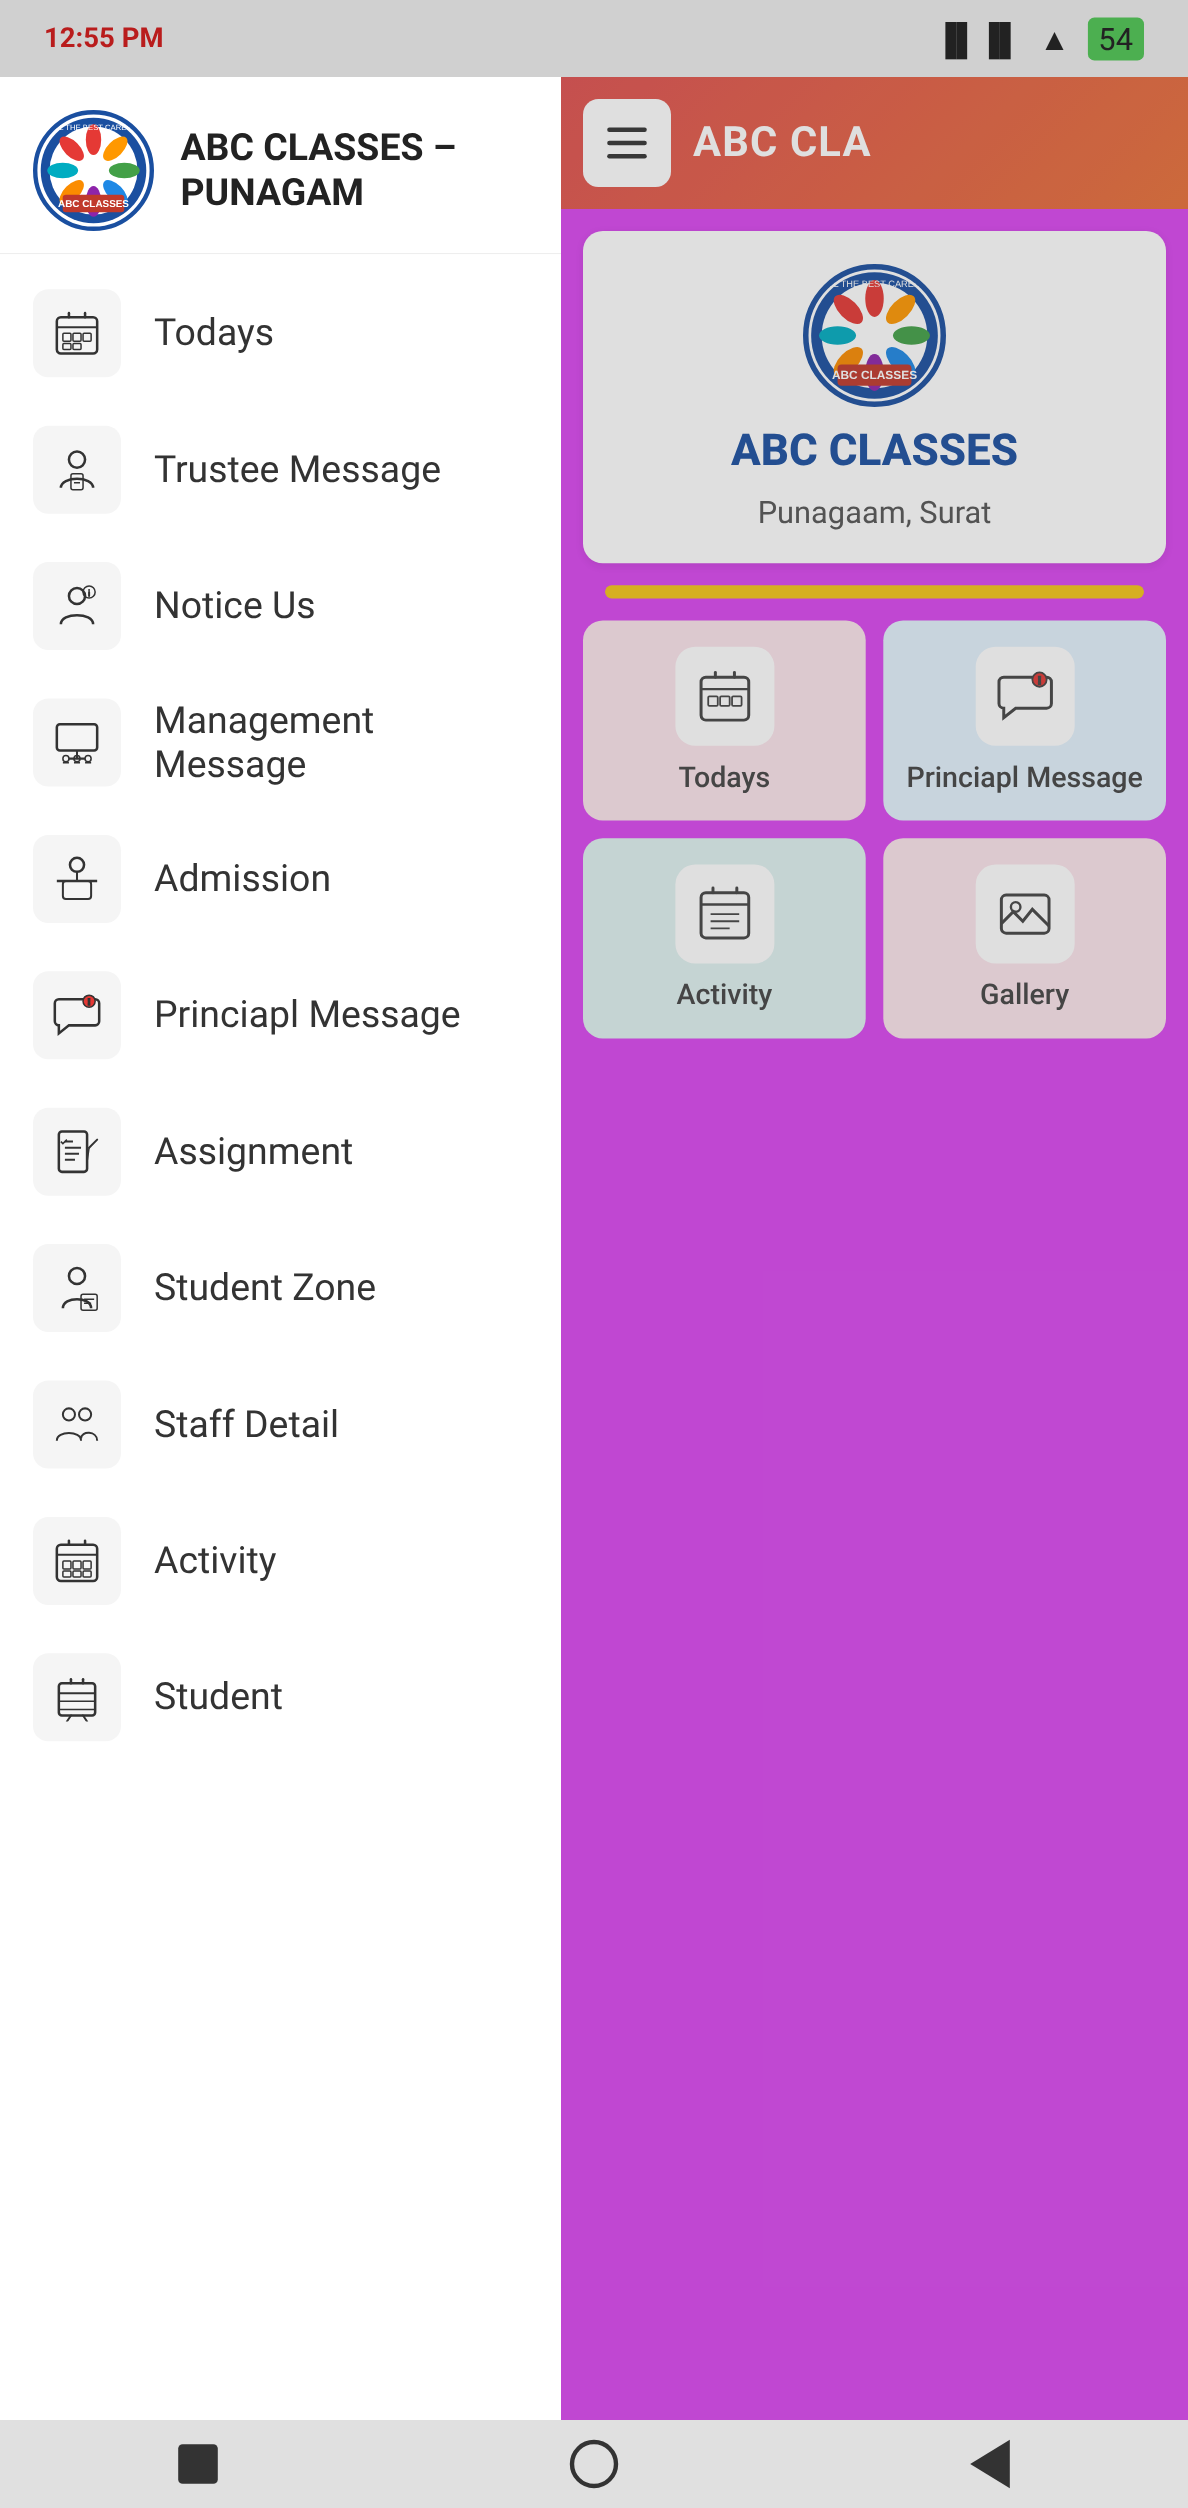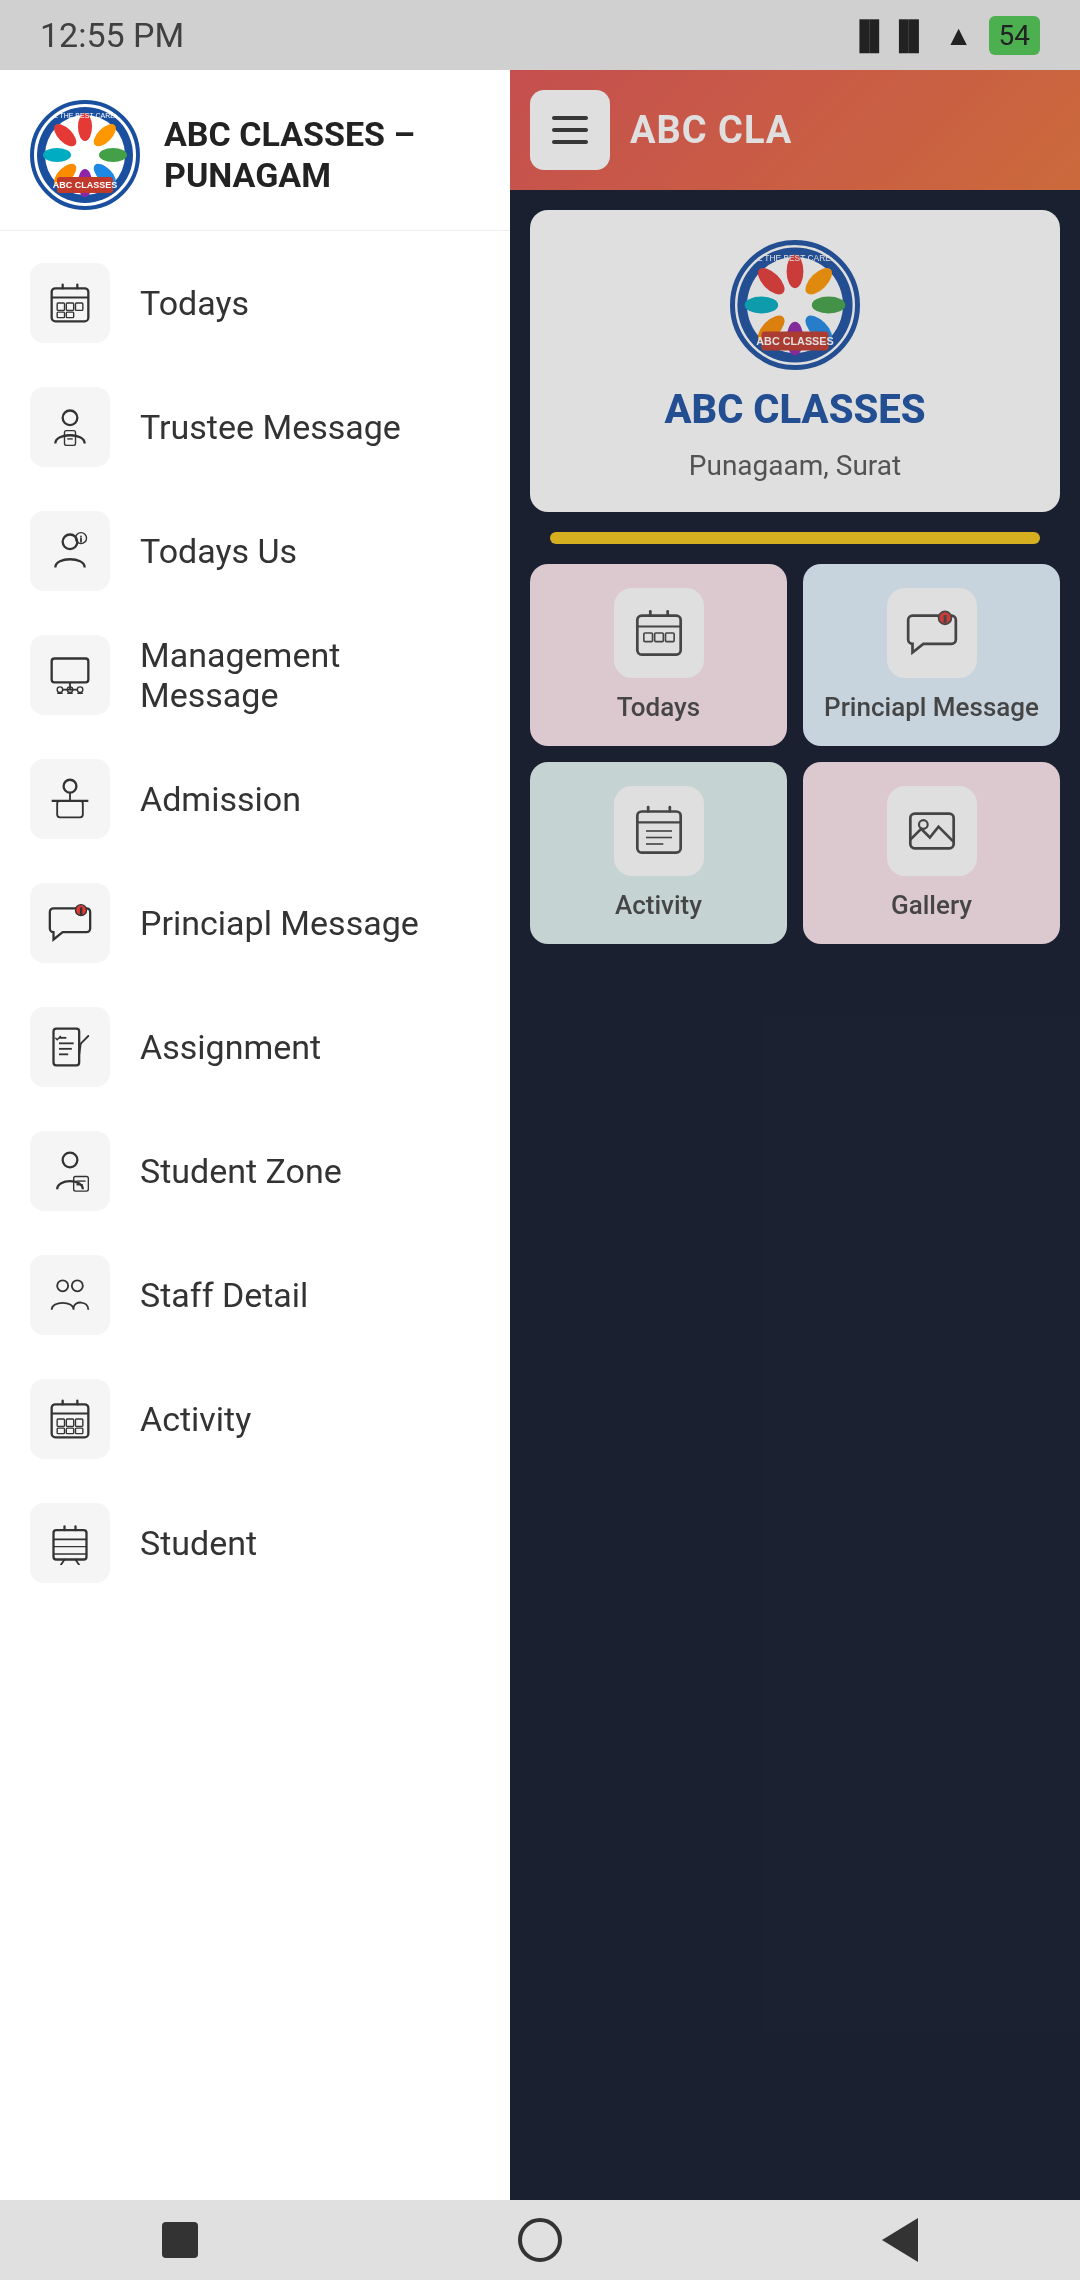--- a/index.html
+++ b/index.html
@@ -17,23 +17,23 @@
     .status-bar {
       width: 100%;
       height: 70px;
       background: #d0d0d0;
       display: flex;
       align-items: center;
       justify-content: space-between;
       padding: 0 40px;
     }
     .status-time {
-      font-size: 34px;
-      font-weight: 400;
-      color: #404040;
+      font-size: 25px;
+      font-weight: 700;
+      color: #b91c1c;
     }
     .status-icons {
       display: flex;
       align-items: center;
       gap: 16px;
     }
     .status-icons span {
       font-size: 28px;
       color: #222;
     }
@@ -148,21 +148,21 @@
       position: absolute;
       top: 0; left: 0; right: 0; bottom: 0;
       background: rgba(80,80,80,0.18);
       z-index: 5;
     }
 
     
     .right-content {
       width: 100%;
       height: 100%;
-      background: #0f172a;
+      background: #d946ef;
       display: flex;
       flex-direction: column;
     }
 
     
     .app-bar {
       width: 100%;
       height: 120px;
       background: linear-gradient(135deg, #e05050 0%, #e87038 100%);
       display: flex;
@@ -423,21 +423,21 @@
       <div class="menu-item">
         <div class="menu-icon-box">
           <svg viewBox="0 0 48 48">
             <circle cx="24" cy="14" r="8" stroke="#333" stroke-width="2.5" fill="none"></circle>
             <path d="M8 42 C8 30 40 30 40 42" stroke="#333" stroke-width="2.5" fill="none"></path>
             <circle cx="36" cy="10" r="6" stroke="#333" stroke-width="1.5" fill="none"></circle>
             <line x1="36" y1="8" x2="36" y2="8" stroke="#333" stroke-width="2" stroke-linecap="round"></line>
             <line x1="36" y1="10" x2="36" y2="14" stroke="#333" stroke-width="2" stroke-linecap="round"></line>
           </svg>
         </div>
-        <span class="menu-label">Todays Us</span>
+        <span class="menu-label">Notice Us</span>
       </div>
 
       <div class="menu-item">
         <div class="menu-icon-box">
           <svg viewBox="0 0 48 48">
             <rect x="4" y="6" width="40" height="26" rx="3" stroke="#333" stroke-width="2.5" fill="none"></rect>
             <line x1="24" y1="32" x2="24" y2="40" stroke="#333" stroke-width="2"></line>
             <line x1="16" y1="40" x2="32" y2="40" stroke="#333" stroke-width="2"></line>
             <circle cx="13" cy="40" r="3" stroke="#333" stroke-width="1.5" fill="none"></circle>
             <circle cx="24" cy="40" r="3" stroke="#333" stroke-width="1.5" fill="none"></circle>

